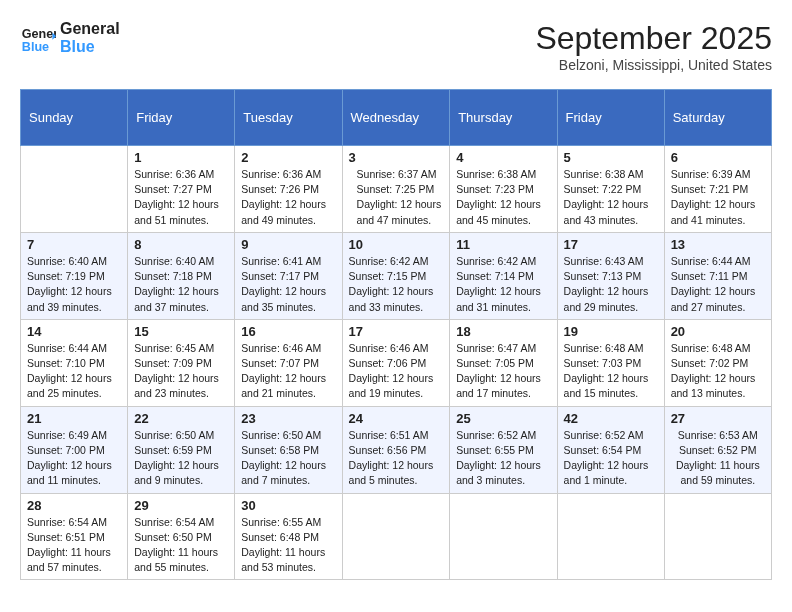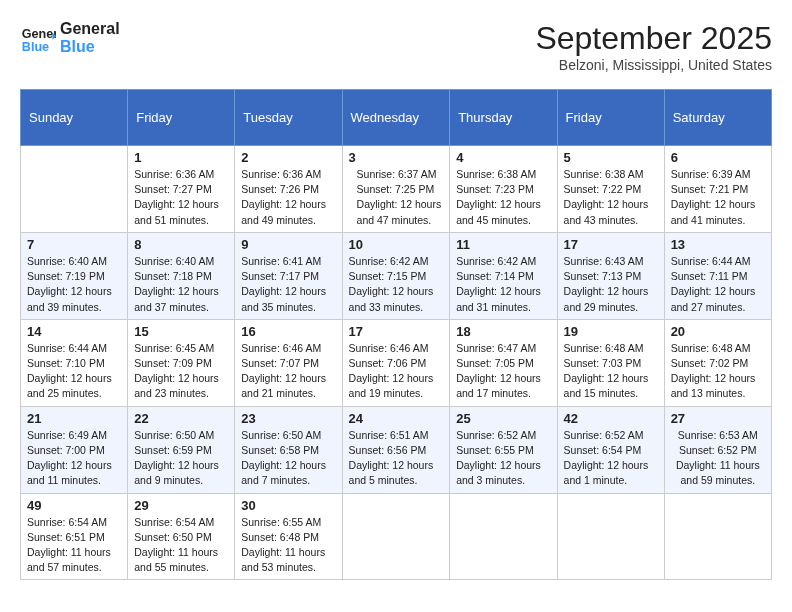--- a/index.html
+++ b/index.html
@@ -308,21 +308,21 @@
         <td>
           <span class="day-num">27</span>
           <div class="day-info" style="white-space: pre-line; text-align: center;">Sunrise: 6:53 AM
 Sunset: 6:52 PM
 Daylight: 11 hours
 and 59 minutes.</div>
         </td>
       </tr>
       <tr>
         <td>
-          <span class="day-num">49</span>
+          <span class="day-num">28</span>
           <div class="day-info" style="white-space: pre-line;">Sunrise: 6:54 AM
 Sunset: 6:51 PM
 Daylight: 11 hours
 and 57 minutes.</div>
         </td>
         <td>
           <span class="day-num">29</span>
           <div class="day-info" style="white-space: pre-line;">Sunrise: 6:54 AM
 Sunset: 6:50 PM
 Daylight: 11 hours

